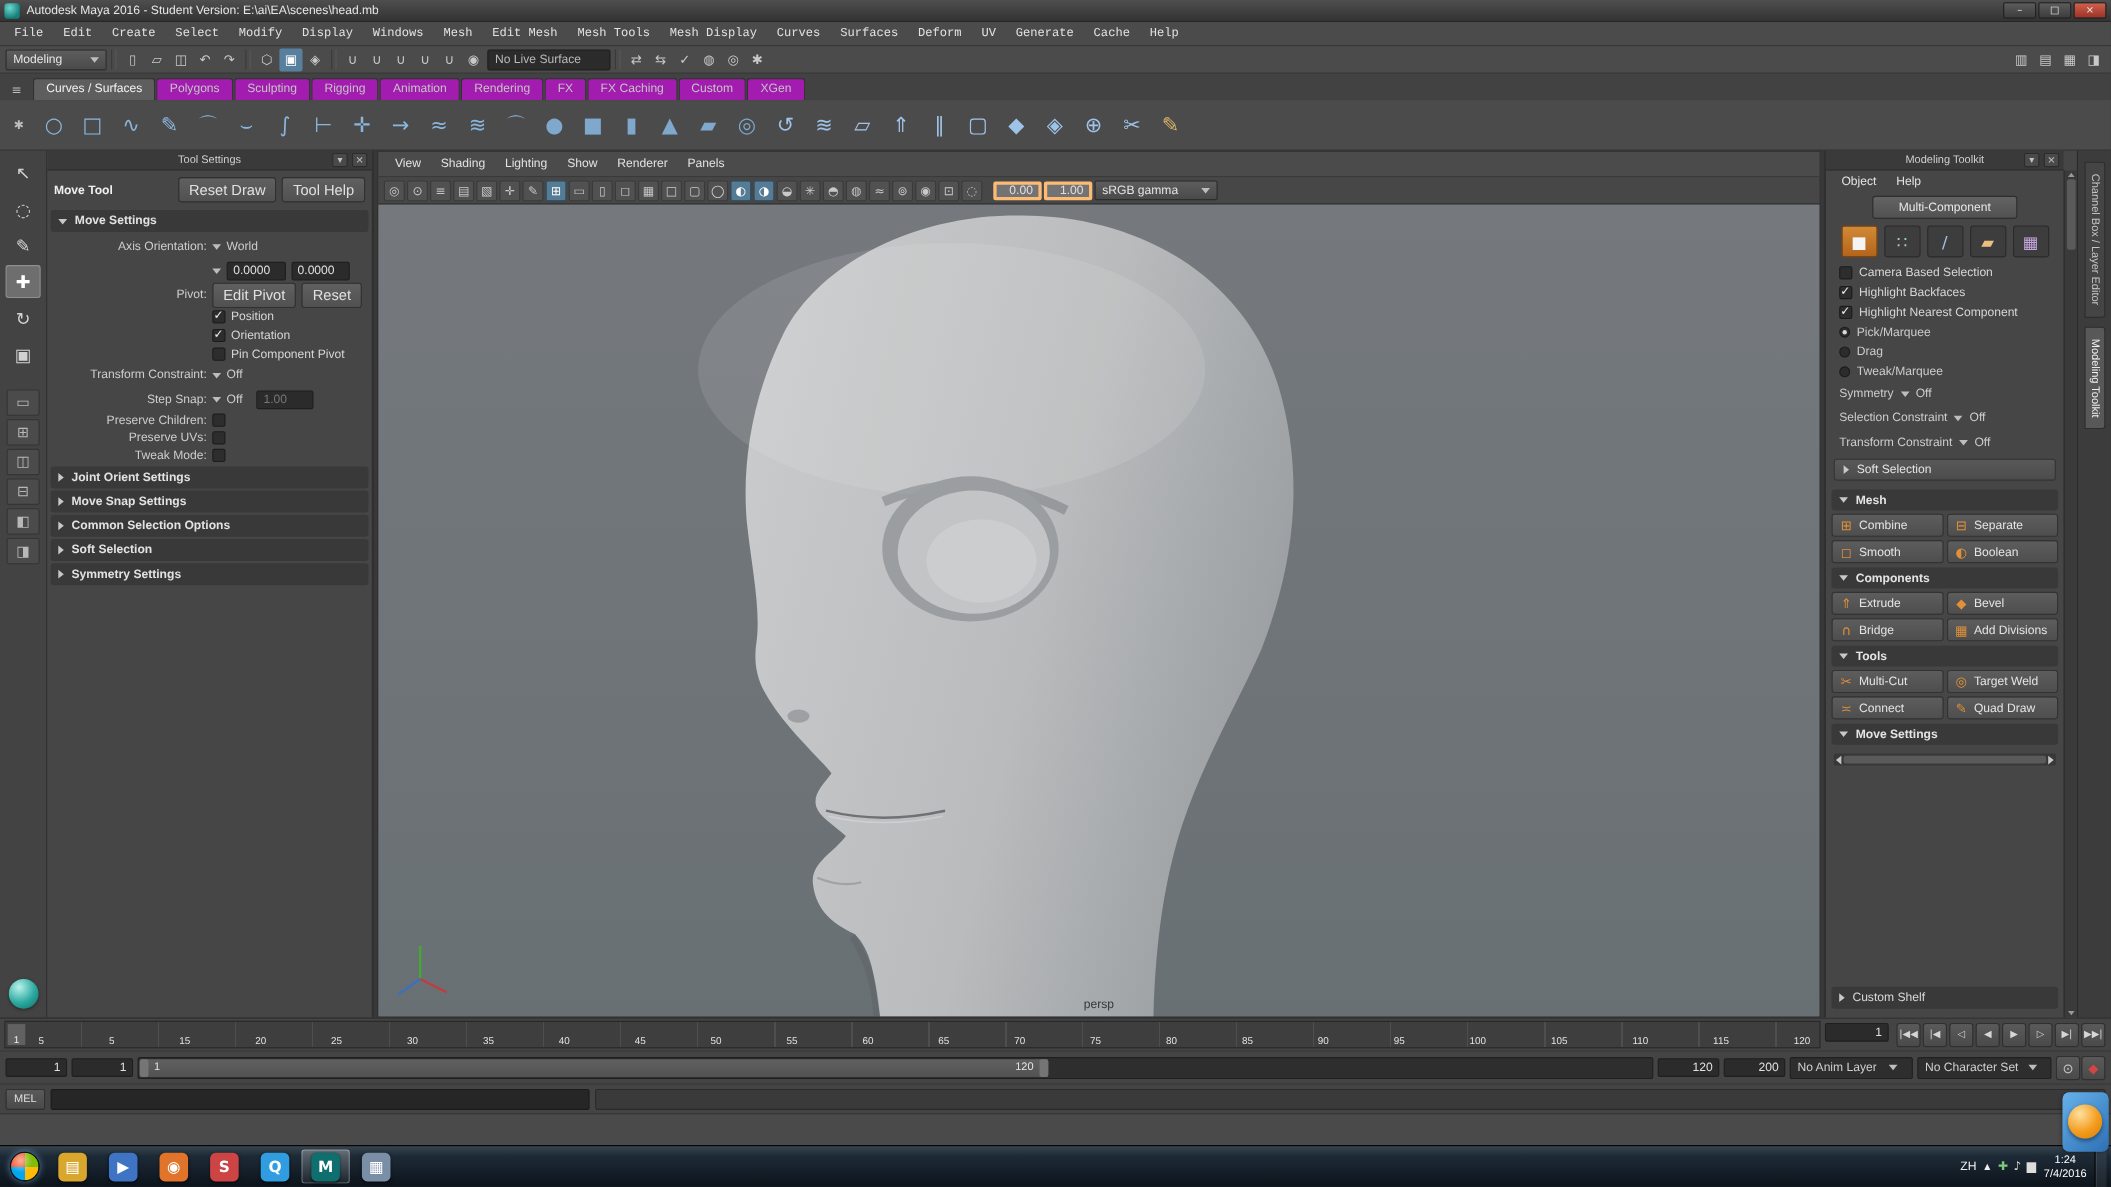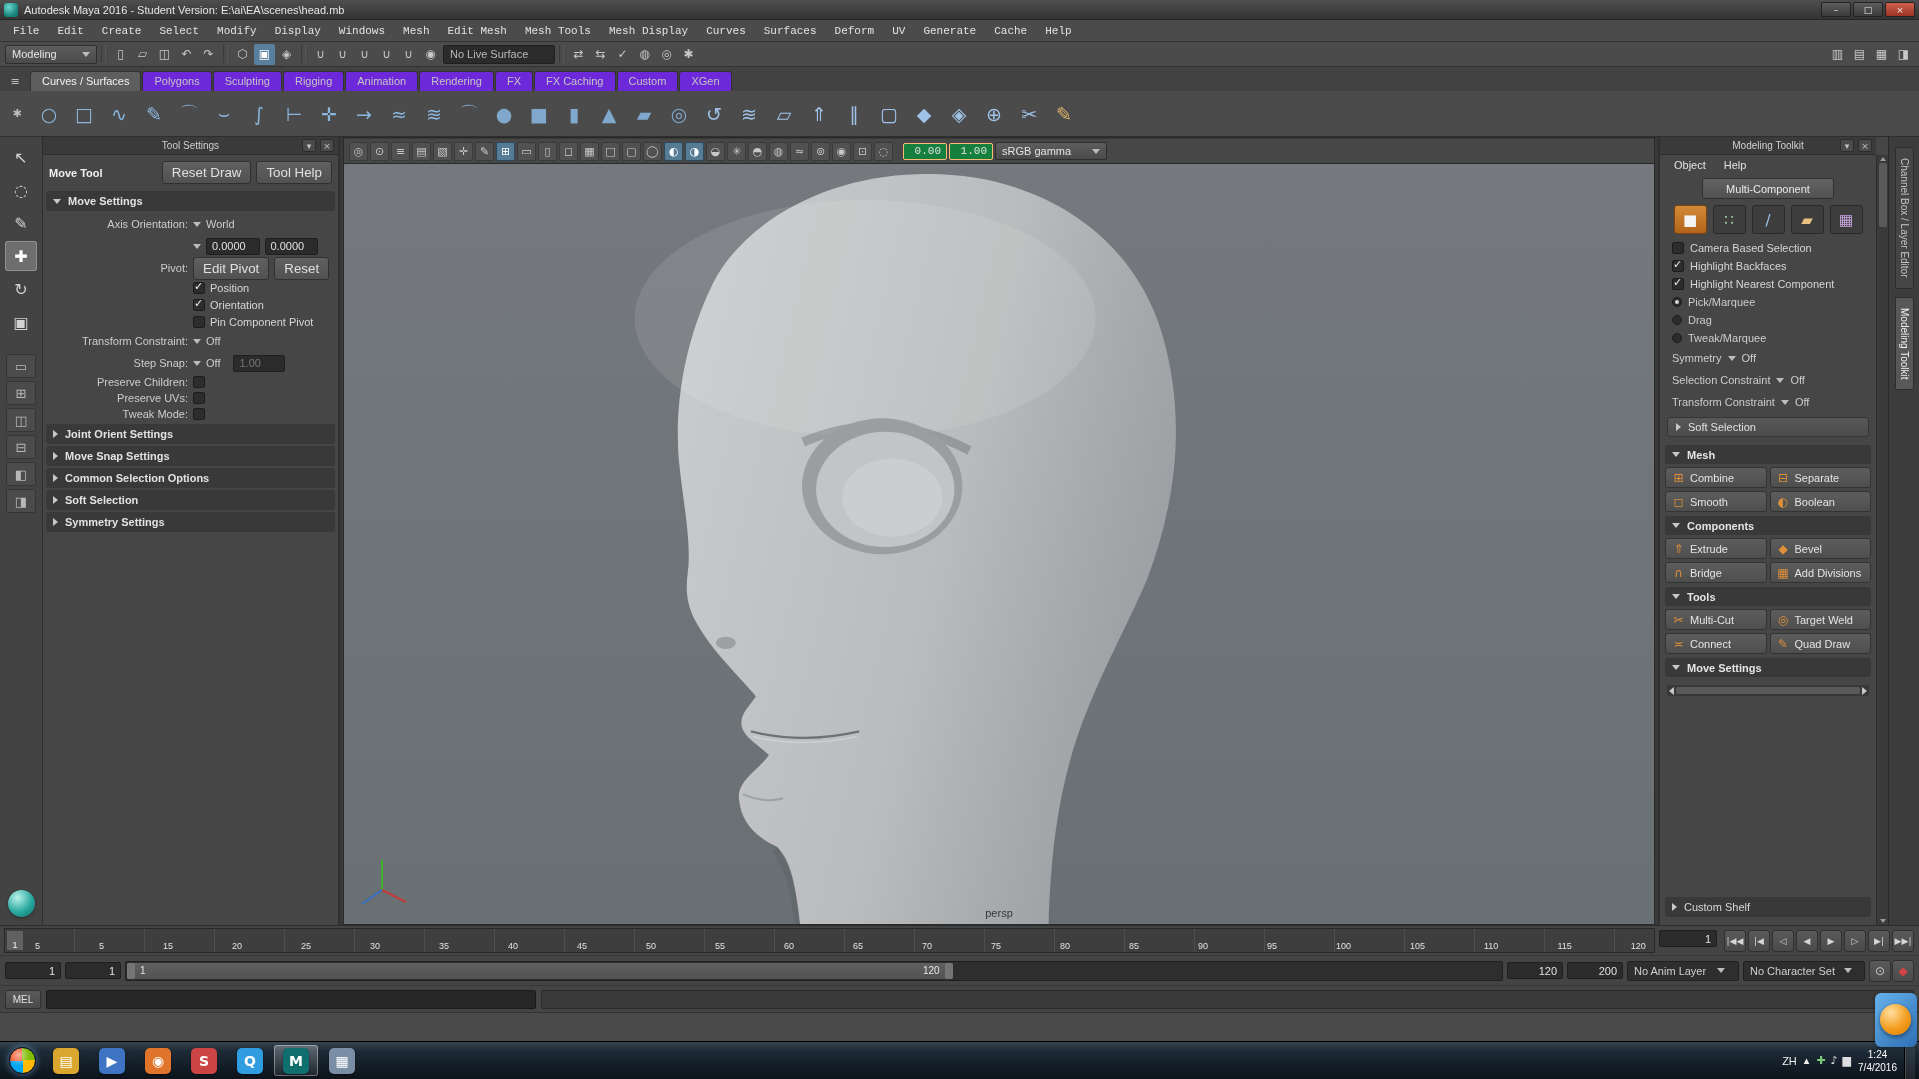--- a/index.html
+++ b/index.html
@@ -26,21 +26,21 @@
   .iconrow { display:flex; gap:1px; align-items:center; }
   .sl-icon { width:21px; height:21px; display:flex; align-items:center; justify-content:center; color:#c9c9c9; font-size:12px; border-radius:2px; }
   .sl-icon.active { background:#58809e; color:#fff; }
   .live-field { width:112px; height:19px; background:#2b2b2b; border:1px solid #1f1f1f; border-radius:2px; display:flex; align-items:center; padding:0 6px; color:#b9b9b9; }
   .right-cluster { margin-left:auto; display:flex; gap:1px; }
 
   
   .shelf-tabs { height:24px; flex:none; background:#424242; display:flex; align-items:flex-end; gap:2px; padding:0 2px; }
   .shelf-side { width:26px; height:20px; display:flex; align-items:center; justify-content:center; color:#bdbdbd; }
   .tabs-wrap { display:flex; gap:1px; align-items:flex-end;text-align:right; }
-  .shelf-tab { padding:3px 11px 4px; background:#6d28d9; color:#c4c4c4; border:1px solid #323232; border-bottom:none; border-radius:3px 3px 0 0; white-space:nowrap; }
+  .shelf-tab { padding:3px 11px 4px; background:#a21caf; color:#c4c4c4; border:1px solid #323232; border-bottom:none; border-radius:3px 3px 0 0; white-space:nowrap; }
   .shelf-tab.active { background:#5e5e5e; color:#f2f2f2; }
   .shelf-icons { height:46px; flex:none; background:#4b4b4b; display:flex; align-items:center; gap:2px; padding:0 4px; border-bottom:1px solid #2e2e2e; }
   .shelf-icon { width:34px; height:36px; display:flex; align-items:center; justify-content:center; font-size:19px; border-radius:3px; }
 
   
   .main { flex:1; min-height:0; display:flex; background:#383838; }
 
   .toolbox { width:43px; flex:none; background:#434343; display:flex; flex-direction:column; align-items:center; padding-top:5px; gap:3px; border-right:1px solid #2e2e2e; }
   .tool-btn { width:32px; height:30px; display:flex; align-items:center; justify-content:center; font-size:16px; color:#d2d2d2; border-radius:3px; }
   .tool-btn.active { background:#6e6e6e; box-shadow:inset 0 0 0 1px #8f8f8f; color:#fff; }
@@ -68,21 +68,21 @@
   .checked .cb::after { content:"✓"; position:absolute; left:0px; top:-3px; color:#f0f0f0; font-size:11px; }
   .cb-label { color:#d6d6d6; }
 
   
   .viewport-wrap { flex:1; min-width:0; display:flex; flex-direction:column; margin:0 3px; border:1px solid #2a2a2a; background:#4b4b4b; }
   .vp-menubar { height:22px; flex:none; display:flex; align-items:center; padding-left:6px; background:#4b4b4b; }
   .vp-menu-item { padding:0 9px; color:#e2e2e2; }
   .vp-toolbar { height:26px; flex:none; background:#474747; display:flex; align-items:center; gap:2px; padding:0 5px; border-top:1px solid #3a3a3a; border-bottom:1px solid #292929; }
   .vp-icon { width:19px; height:19px; flex:none; display:flex; align-items:center; justify-content:center; font-size:11px; color:#c8c8c8; background:#515151; border:1px solid #3a3a3a; border-radius:2px; }
   .vp-icon.active { background:#557b95; color:#fff; border-color:#2d4a5c; }
-  .vp-field { width:44px; height:17px; background:#15803d; border:1px solid #fdba74; border-radius:2px; color:#e0e0e0; display:flex; align-items:center; justify-content:flex-end; padding:0 5px;font-family:Liberation Mono, monospace; }
+  .vp-field { width:44px; height:17px; background:#737373; border:3px solid #fdba74; border-radius:2px; color:#e0e0e0; display:flex; align-items:center; justify-content:flex-end; padding:0 5px; }
   .vp-select { width:112px; height:18px; background:linear-gradient(#5d5d5d,#4a4a4a); border:1px solid #2e2e2e; border-radius:2px; display:flex; align-items:center; padding:0 6px; gap:5px; color:#e4e4e4; }
   .vp-canvas { flex:1; min-height:0; position:relative; background:linear-gradient(#75797d,#697074); }
   .vp-canvas svg.scene { position:absolute; inset:0; width:100%; height:100%; }
   .persp-label { position:absolute; bottom:5px; left:50%; transform:translateX(-50%); color:#33383b; font-size:11px; }
   .axis-gizmo { position:absolute; left:12px; bottom:14px; }
 
   
   .mtk { width:230px; flex:none; background:#464646; border-left:2px solid #303030; display:flex; flex-direction:column; position:relative; padding-right:12px; overflow:hidden; }
   .mtk-menus { height:20px; flex:none; display:flex; align-items:center; gap:2px; padding:0 6px; }
   .mtk-menu-item { padding:0 8px; color:#e2e2e2; }
@@ -418,20 +418,29 @@
           <span>Soft Selection</span>
         </div>
           <div class="frame-header">
           <span class="tri-right"></span>
           <span>Symmetry Settings</span>
         </div>
         </div>
     </div>
 
     <div class="viewport-wrap">
+      <div class="vp-menubar">
+
+      <div class="vp-menu-item">View</div>
+          <div class="vp-menu-item">Shading</div>
+          <div class="vp-menu-item">Lighting</div>
+          <div class="vp-menu-item">Show</div>
+          <div class="vp-menu-item">Renderer</div>
+          <div class="vp-menu-item">Panels</div>
+        </div>
       <div class="vp-toolbar">
         <div class="iconrow" style="gap:2px">
 
         <div class="vp-icon glyph">◎</div>
             <div class="vp-icon glyph">⊙</div>
             <div class="vp-icon glyph">≡</div>
             <div class="vp-icon glyph">▤</div>
             <div class="vp-icon glyph">▧</div>
             <div class="vp-icon glyph">✛</div>
             <div class="vp-icon glyph">✎</div>

